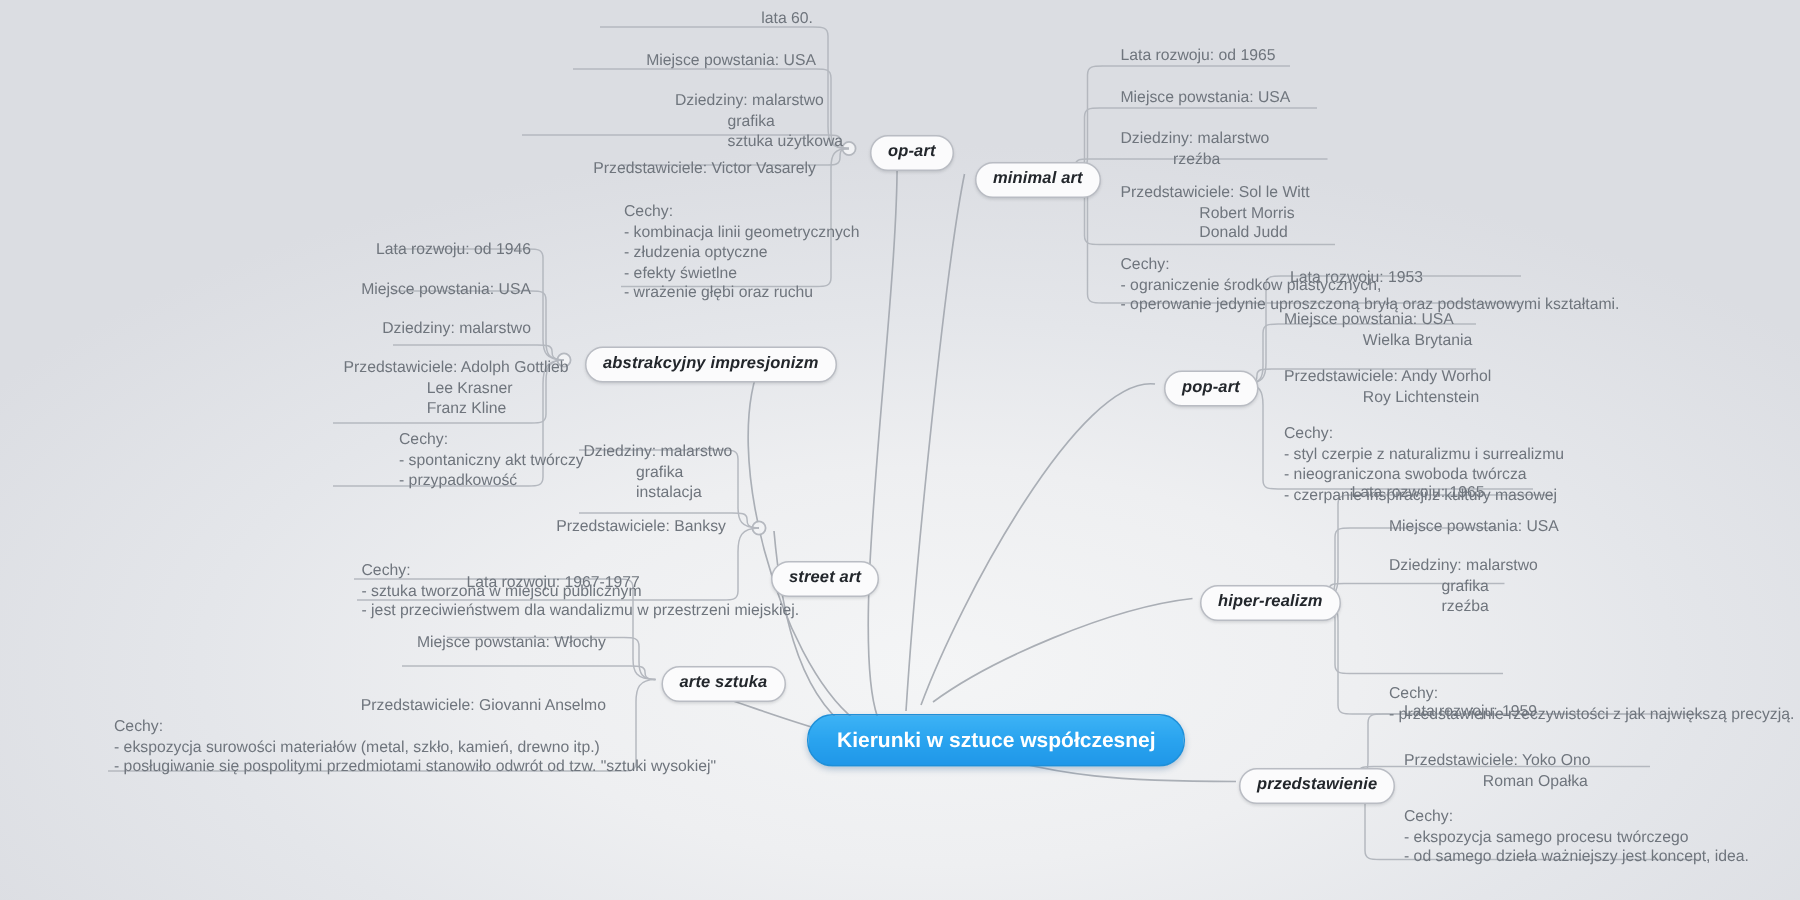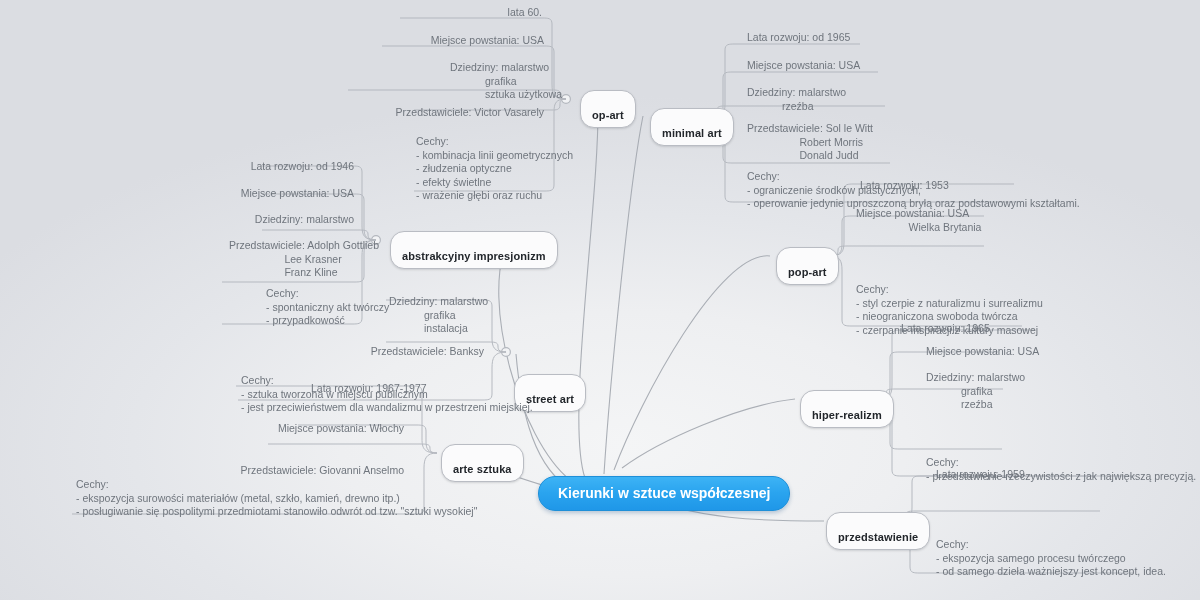--- a/index.html
+++ b/index.html
@@ -18,24 +18,25 @@
   
   .topic{
     position:absolute;
     background:#fbfbfc;
     border:1.4px solid #b9bcc3;
     border-radius:14px;
     color:#22262b;
     font-size:11px;
     font-weight:bold;
     letter-spacing:.1px;
-    padding:19px 11px 6px;
+    padding:5px 11px 6px;
     white-space:nowrap;
     box-shadow:0 1px 2px rgba(70,75,85,.18);
     line-height:1;
+    font-style:italic;
   }
   
   .central{
     position:absolute;
     background:linear-gradient(180deg,#3db3f5 0%,#2aa4ef 48%,#1f97e8 100%);
     border:1.5px solid #1e8fd8;
     border-radius:17px;
     color:#ffffff;
     font-size:14px;
     font-weight:bold;
@@ -156,34 +157,38 @@
   <div class="leaf l" style="left:747px;top:122px;">Przedstawiciele: Sol le Witt
                   Robert Morris
                   Donald Judd</div>
   <div class="leaf l" style="left:747px;top:170px;">Cechy:
 - ograniczenie środków plastycznych,
 - operowanie jedynie uproszczoną bryłą oraz podstawowymi kształtami.</div>
 
   <div class="leaf l" style="left:860px;top:179px;">Lata rozwoju: 1953</div>
   <div class="leaf l" style="left:856px;top:207px;">Miejsce powstania: USA
                   Wielka Brytania</div>
+  <div class="leaf l" style="left:856px;top:245px;">Przedstawiciele: Andy Worhol
+                  Roy Lichtenstein</div>
   <div class="leaf l" style="left:856px;top:283px;">Cechy:
 - styl czerpie z naturalizmu i surrealizmu
 - nieograniczona swoboda twórcza
 - czerpanie inspiracji z kultury masowej</div>
 
   <div class="leaf l" style="left:901px;top:322px;">Lata rozwoju: 1965</div>
   <div class="leaf l" style="left:926px;top:345px;">Miejsce powstania: USA</div>
   <div class="leaf l" style="left:926px;top:371px;">Dziedziny: malarstwo
             grafika
             rzeźba</div>
   <div class="leaf l" style="left:926px;top:456px;">Cechy:
 - przedstawienie rzeczywistości z jak największą precyzją.</div>
 
   <div class="leaf l" style="left:936px;top:468px;">Lata rozwoju: 1959</div>
+  <div class="leaf l" style="left:936px;top:501px;">Przedstawiciele: Yoko Ono
+                  Roman Opałka</div>
   <div class="leaf l" style="left:936px;top:538px;">Cechy:
 - ekspozycja samego procesu twórczego
 - od samego dzieła ważniejszy jest koncept, idea.</div>
 
   <div class="leaf r" style="left:190px;top:160px;width:164px;">Lata rozwoju: od 1946</div>
   <div class="leaf r" style="left:152px;top:187px;width:202px;">Miejsce powstania: USA</div>
   <div class="leaf r" style="left:180px;top:213px;width:174px;">Dziedziny: malarstwo</div>
   <div class="leaf l" style="left:229px;top:239px;">Przedstawiciele: Adolph Gottlieb
                    Lee Krasner
                    Franz Kline</div>

